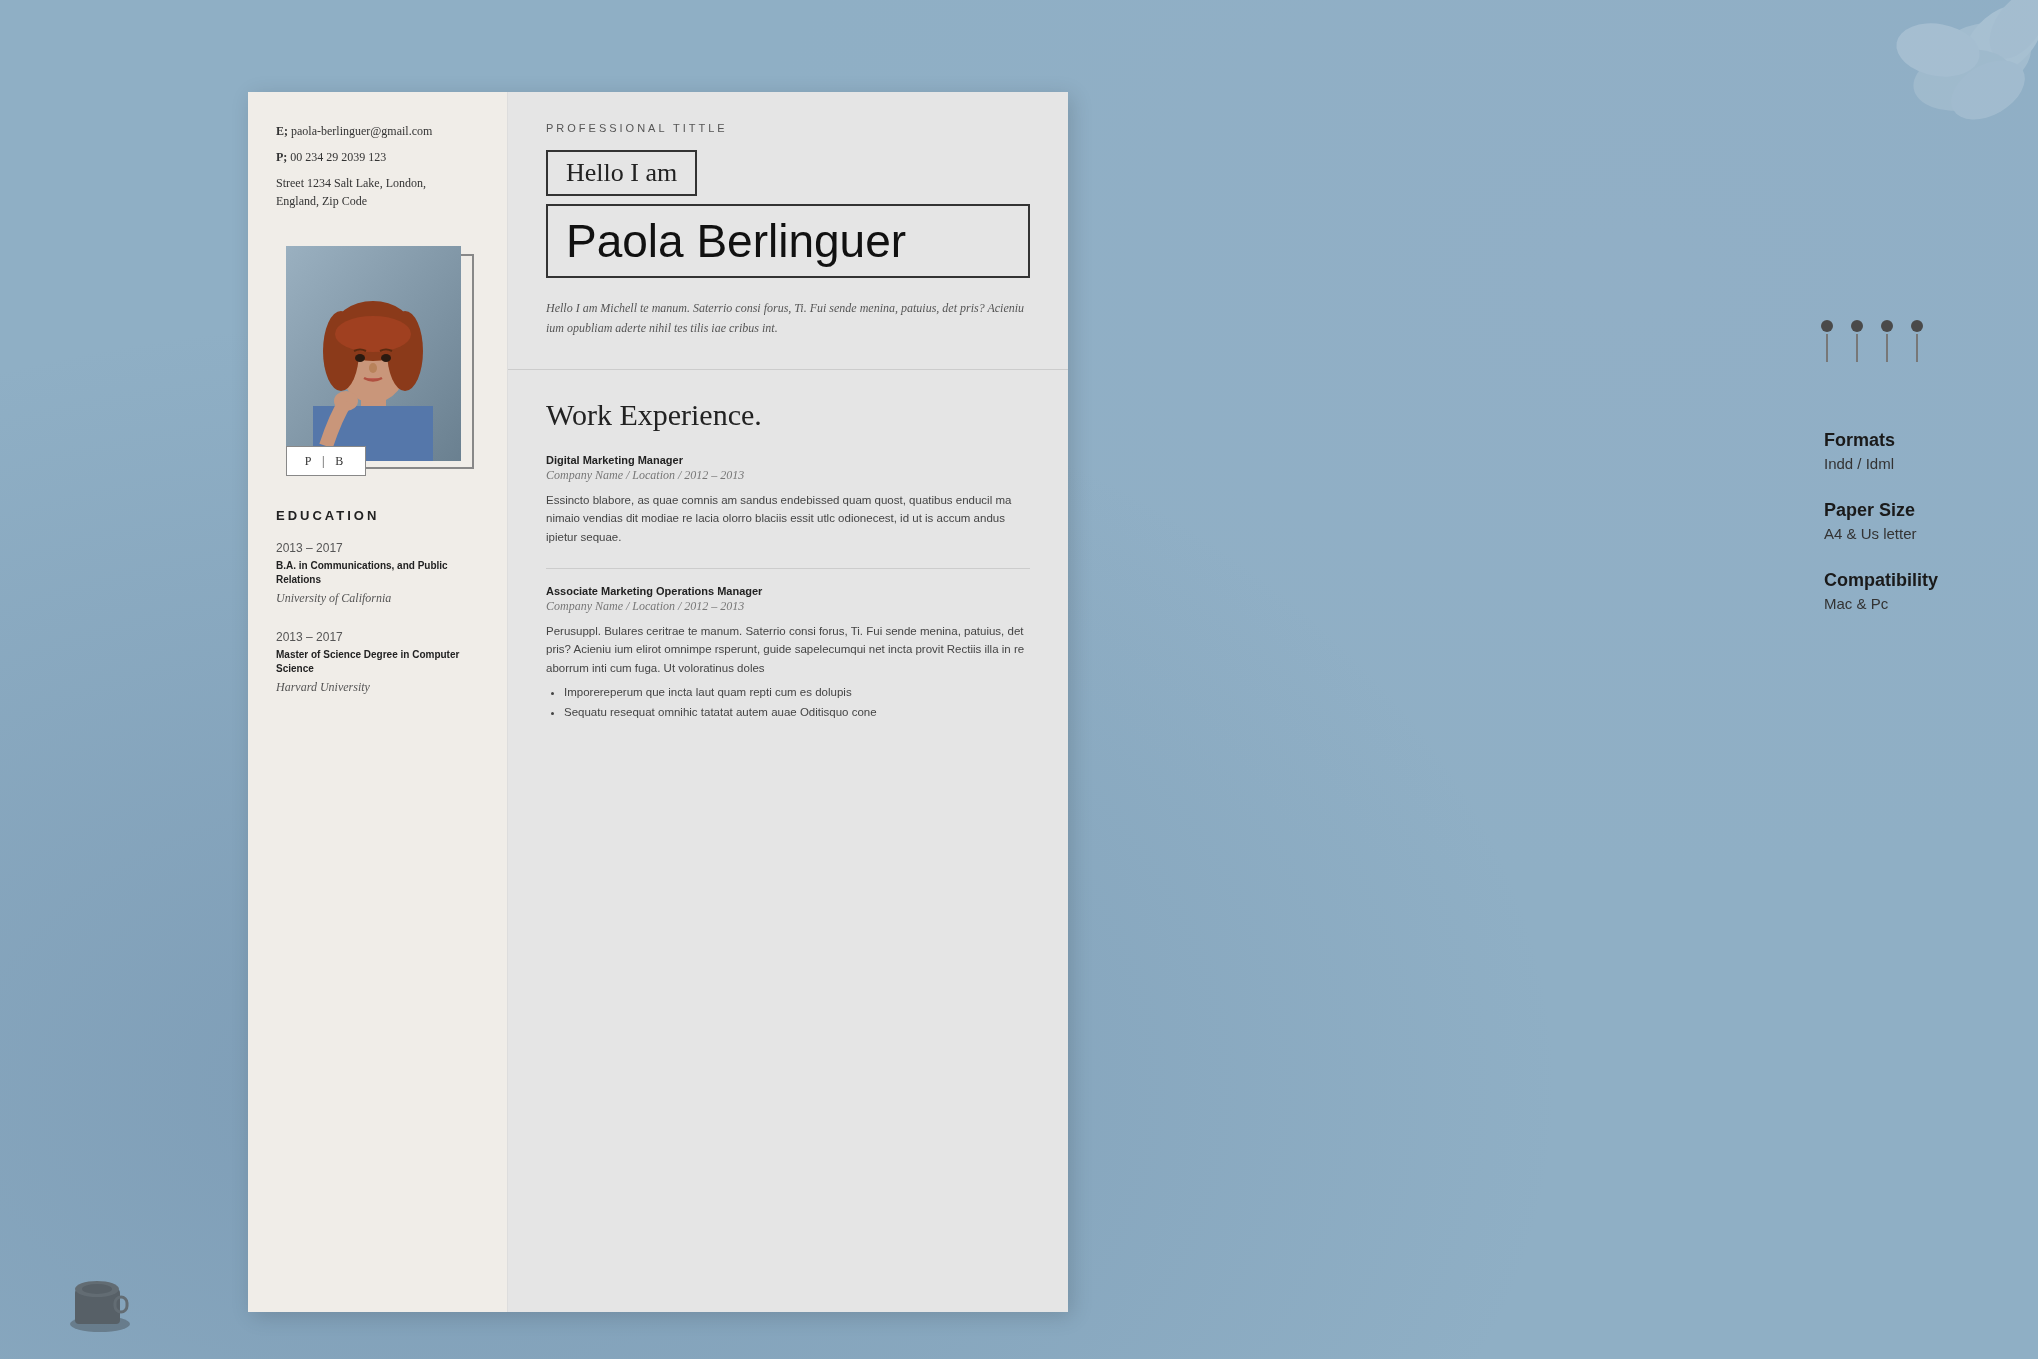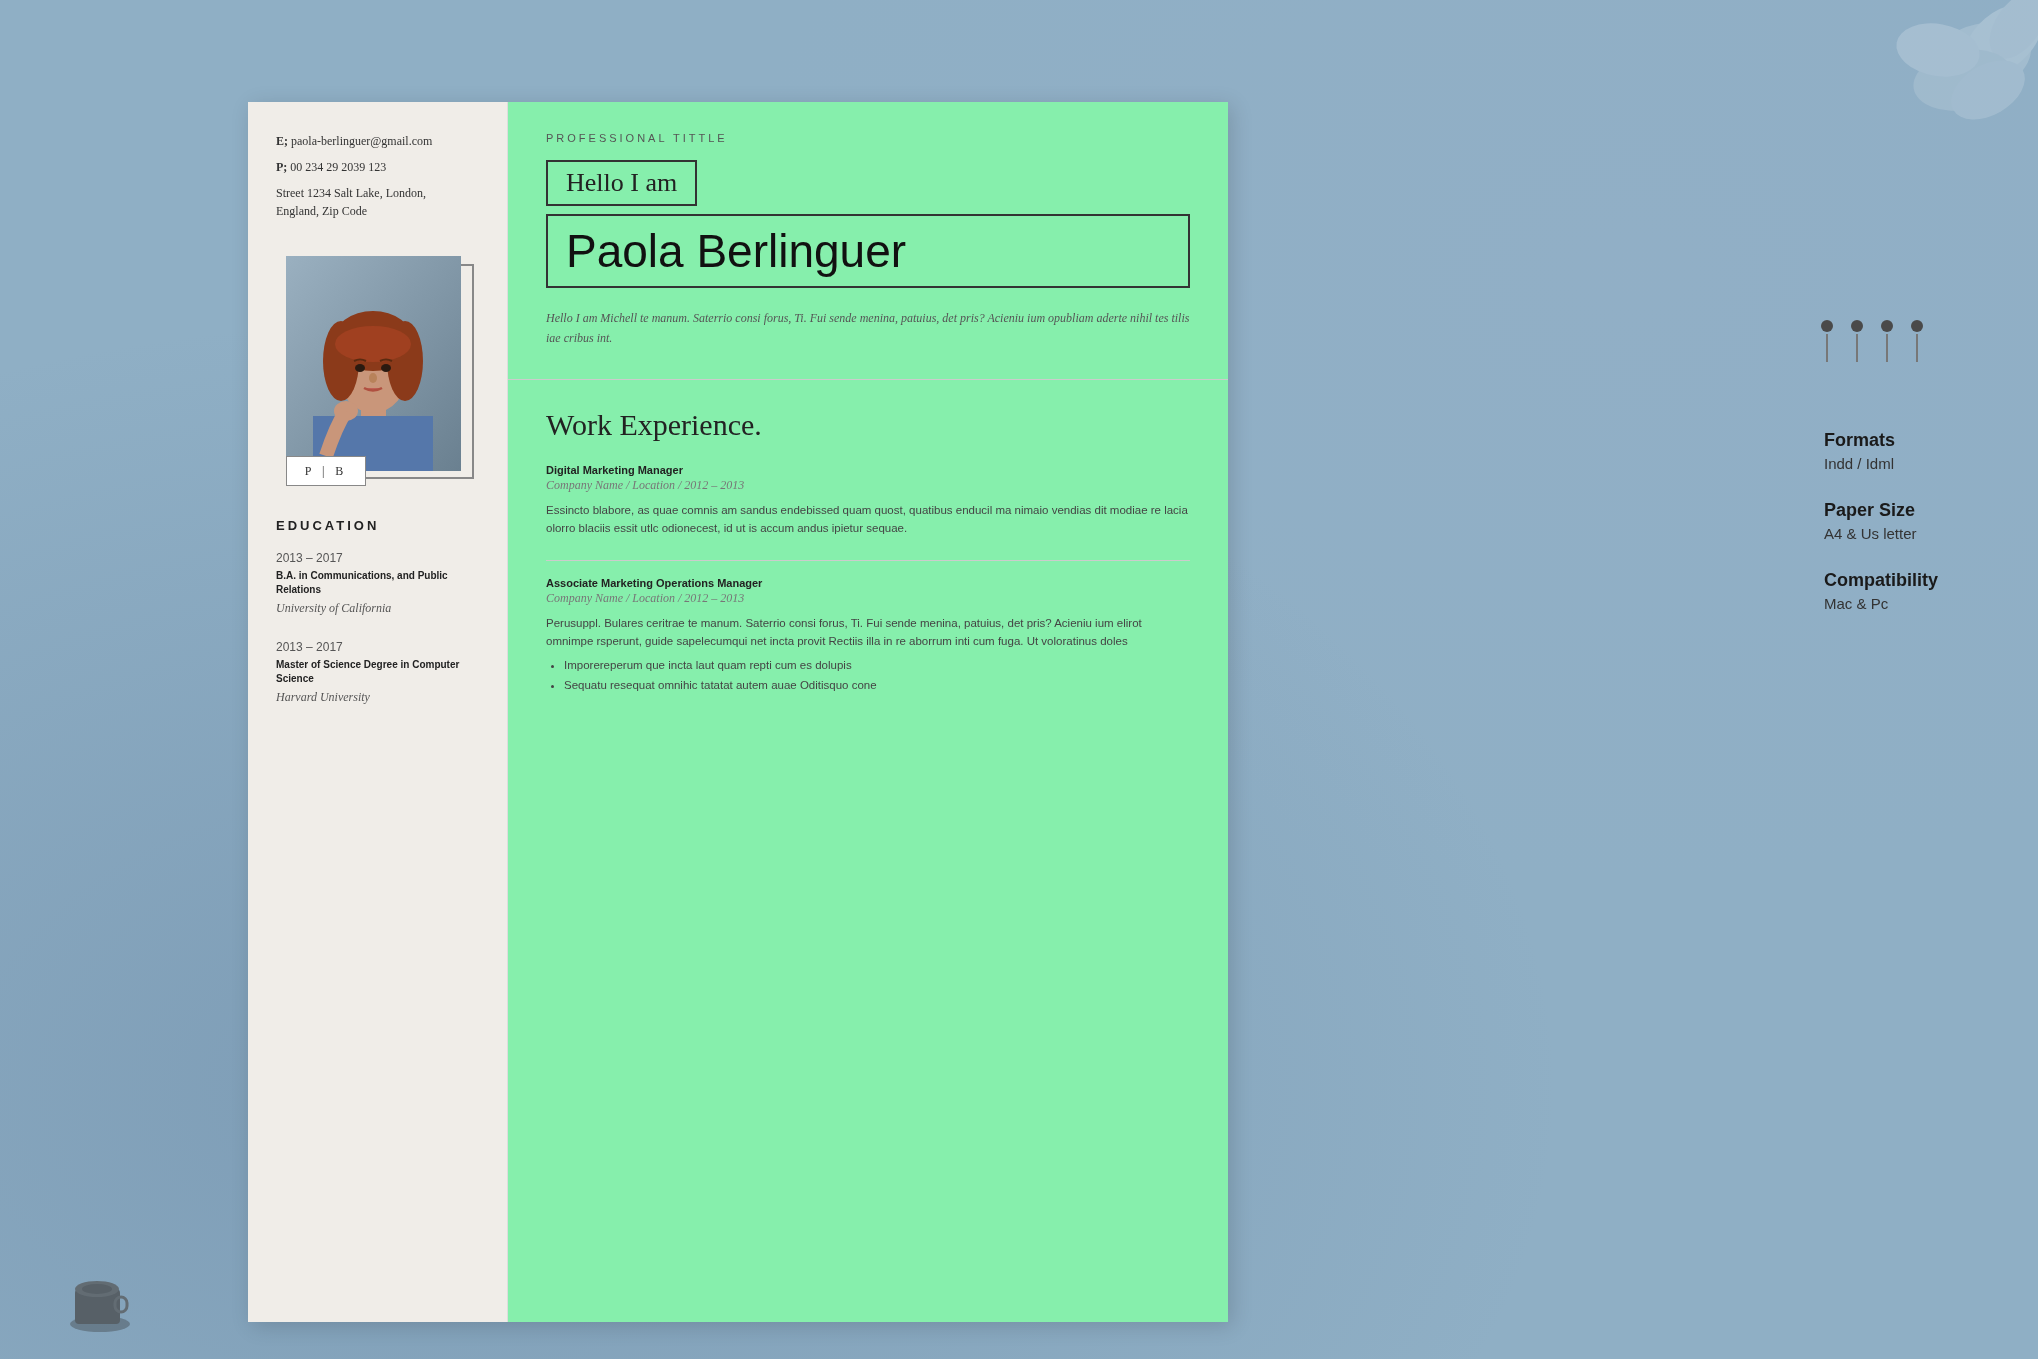--- a/index.html
+++ b/index.html
@@ -42,24 +42,24 @@
       color: #7a9ab5;
       font-weight: 300;
       white-space: nowrap;
       text-transform: uppercase;
     }
 
     
     .resume-container {
       position: absolute;
       left: 248px;
-      top: 102px;
-      width: 980px;
+      top: 92px;
+      width: 820px;
       height: 1220px;
-      background: #86efac;
+      background: #e5e5e5;
       display: flex;
       box-shadow: 4px 4px 20px rgba(0,0,0,0.15);
     }
 
     
     .left-col {
       width: 260px;
       min-width: 260px;
       background: #f0ede8;
       padding: 30px 28px;

